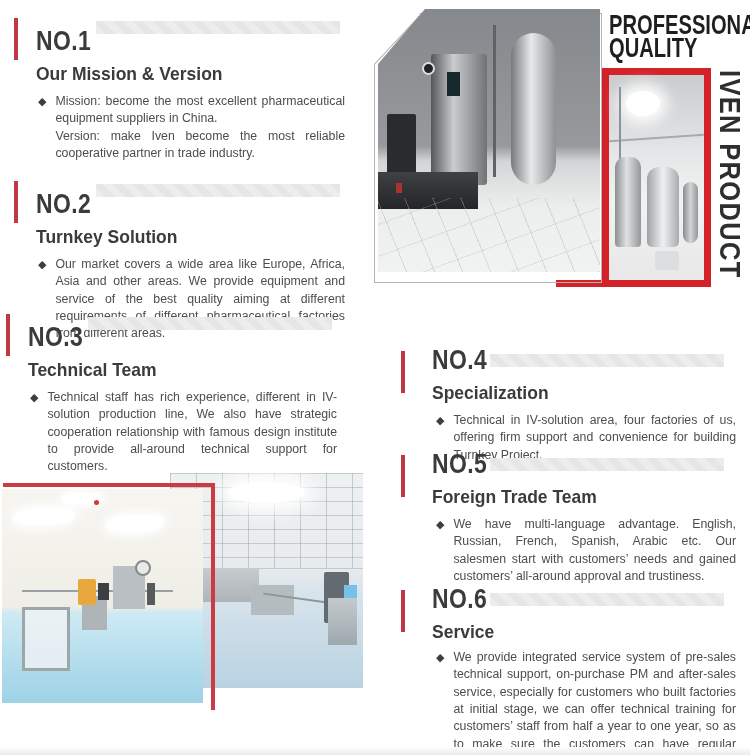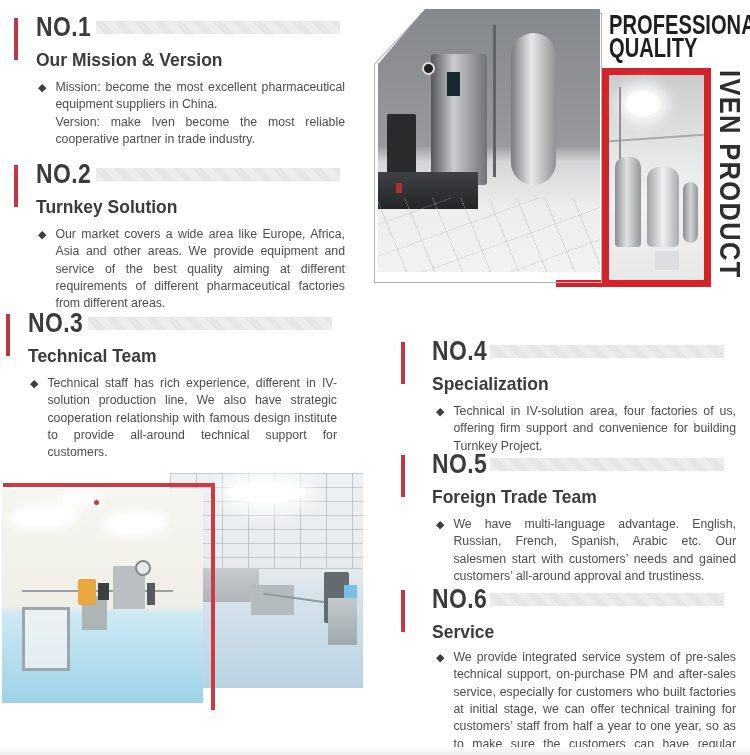--- a/index.html
+++ b/index.html
@@ -7,21 +7,21 @@
     position:relative; width:750px; height:755px; background:#fff;
     font-family:"Liberation Sans","DejaVu Sans",sans-serif; overflow:hidden;
   }
   
   .section { position:absolute; }
   .accent-bar { position:absolute; left:0; top:4px; width:4px; height:42px; background:#c13845; }
   .deco-bar  { position:absolute; top:7px; height:13px;
                background:repeating-linear-gradient(45deg,#ededed 0 7px,#e6e6e6 7px 14px); }
   .lcol .deco-bar { left:82px; width:244px; }
   .rcol .deco-bar { left:89px; width:234px; }
-  .lcol .content { margin-left:22px; }
+  .lcol .content { margin-left:22px;margin-top:14px; }
   .rcol .content { margin-left:31px; }
   .no-text { font-size:27px; font-weight:700; color:#3b3b3b; line-height:1;
              letter-spacing:.5px; transform:scaleX(.85); transform-origin:0 0; }
   .sec-title { font-size:19px; font-weight:700; color:#3b3b3b; line-height:1;
                margin-top:9px; white-space:nowrap; transform:scaleX(.92); transform-origin:0 0; }
   .bullet { display:flex; gap:9px; margin-top:10px; }
   .lcol .bullet { margin-left:2px; width:307px; }
   .rcol .bullet { margin-left:4px; width:300px; }
   .diamond { flex:0 0 auto; font-size:11px; line-height:1.5; color:#3e3e3e; }
   .body-text { flex:1; font-size:12.3px; color:#4d4d4d; line-height:1.41;
@@ -131,21 +131,21 @@
       <div class="no-text">NO.1</div>
       <div class="sec-title">Our Mission &amp; Version</div>
       <div class="bullet">
         <span class="diamond">◆</span>
         <div class="body-text">Mission: become the most excellent pharmaceutical equipment suppliers in China.
 Version: make Iven become the most reliable cooperative partner in trade industry.</div>
       </div>
     </div>
   </div>
 
-  <div class="section lcol" style="left:14px;top:161px;width:340px">
+  <div class="section lcol" style="left:14px;top:177px;width:340px">
     <div class="accent-bar"></div>
     <div class="deco-bar"></div>
     <div class="content">
       <div class="no-text">NO.2</div>
       <div class="sec-title">Turnkey Solution</div>
       <div class="bullet">
         <span class="diamond">◆</span>
         <div class="body-text">Our market covers a wide area like Europe, Africa, Asia and other areas. We provide equipment and service of the best quality aiming at different requirements of different pharmaceutical factories from different areas.</div>
       </div>
     </div>
@@ -157,21 +157,21 @@
     <div class="content">
       <div class="no-text">NO.3</div>
       <div class="sec-title">Technical Team</div>
       <div class="bullet">
         <span class="diamond">◆</span>
         <div class="body-text">Technical staff has rich experience, different in IV-solution production line, We also have strategic cooperation relationship with famous design institute to provide all-around technical support for customers.</div>
       </div>
     </div>
   </div>
 
-  <div class="section rcol" style="left:401px;top:338px;width:340px">
+  <div class="section rcol" style="left:401px;top:347px;width:340px">
     <div class="accent-bar"></div>
     <div class="deco-bar"></div>
     <div class="content">
       <div class="no-text">NO.4</div>
       <div class="sec-title">Specialization</div>
       <div class="bullet">
         <span class="diamond">◆</span>
         <div class="body-text">Technical in IV-solution area, four factories of us, offering firm support and convenience for building Turnkey Project.</div>
       </div>
     </div>

